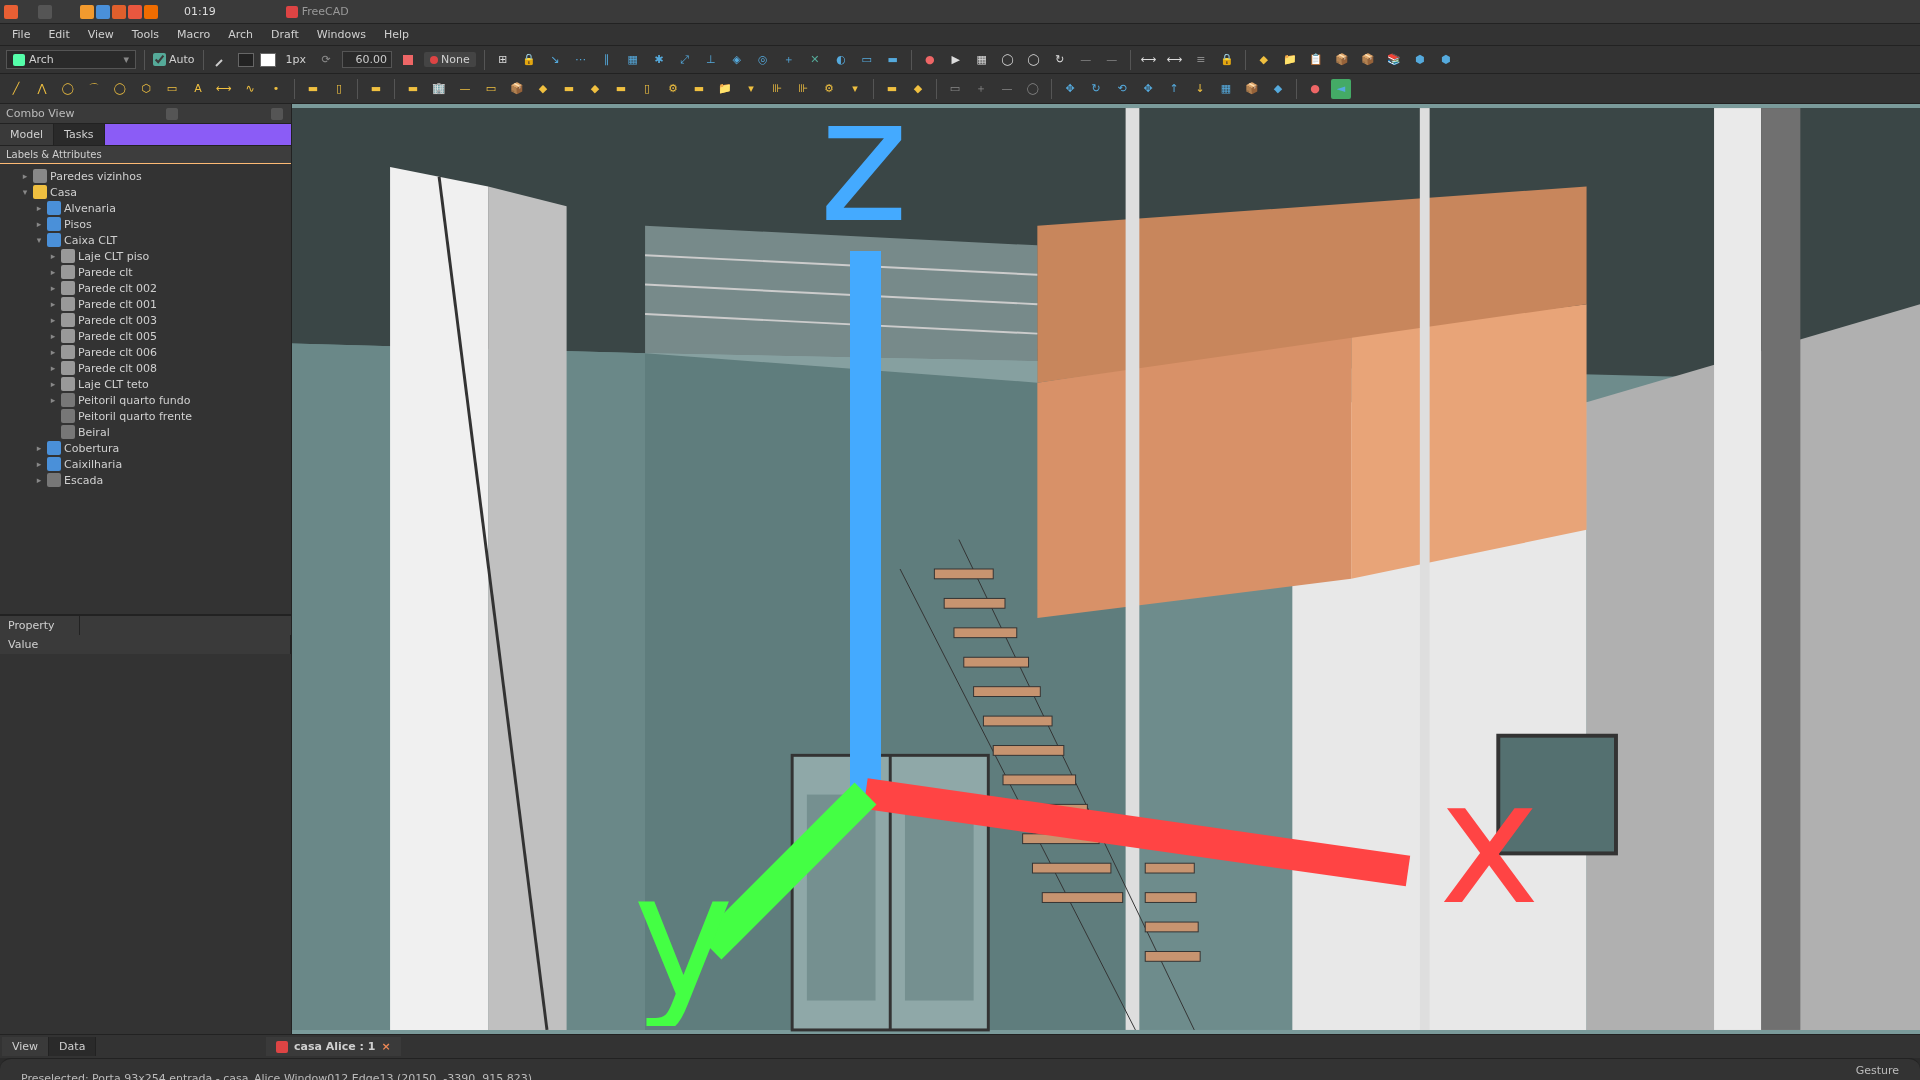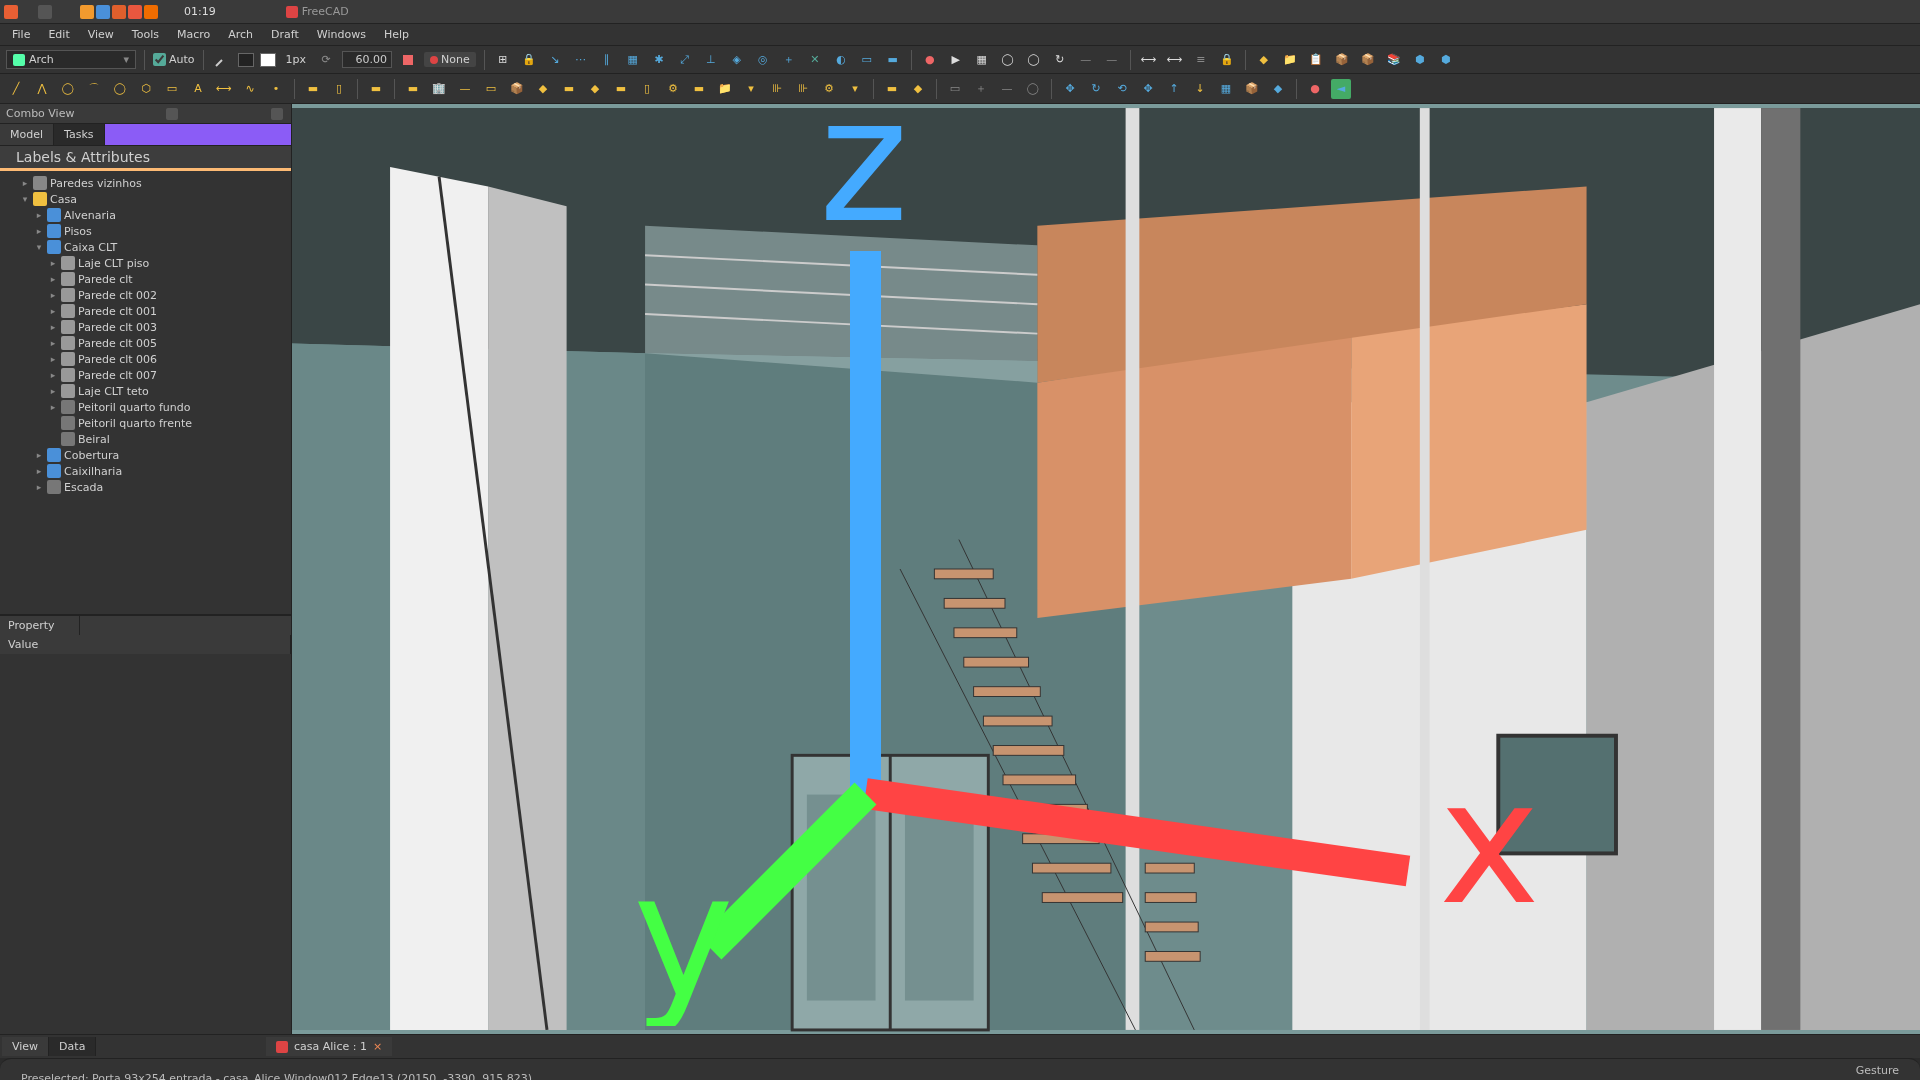--- a/index.html
+++ b/index.html
@@ -34,21 +34,21 @@
 .pill{background:#444;padding:1px 6px;border-radius:2px;display:flex;align-items:center;gap:3px;}
 .dot-r{width:8px;height:8px;background:#d44;border-radius:50%;}
 
 .main{display:flex;height:calc(100% - 24px - 22px - 28px - 30px - 24px - 22px);}
 .sidebar{width:292px;background:#333;border-right:1px solid #222;display:flex;flex-direction:column;}
 .panel-hdr{background:#3a3a3a;padding:3px 6px;font-size:11px;color:#bbb;display:flex;align-items:center;border-bottom:1px solid #222;}
 .panel-hdr .pbtn{margin-left:auto;background:#555;width:12px;height:12px;margin-right:2px;border-radius:2px;}
 .tabs{display:flex;background:#8b5cf6;border-bottom:1px solid #222;}
 .tab{padding:4px 10px;background:#2a2a2a;border-right:1px solid #222;cursor:pointer;}
 .tab.active{background:#3a3a3a;}
-.subh{background:#3d3d3d;padding:3px 16px;font-size:14px;border-bottom:3px solid #fdba74;}
+.subh{background:#3d3d3d;padding:3px 6px;font-size:10px;border-bottom:1px solid #fdba74;}
 .tree{flex:1;overflow:auto;padding:4px 0;min-height:300px;}
 .tree-item{display:flex;align-items:center;padding:1px 4px;gap:3px;cursor:default;white-space:nowrap;}
 .exp{width:10px;text-align:center;color:#888;font-size:9px;cursor:pointer;}
 .ic{width:14px;height:14px;flex:0 0 14px;border-radius:2px;}
 .ic-folder{background:#4a90d9;}
 .ic-yellow{background:#f0c040;}
 .ic-group{background:#888;}
 .ic-obj{background:#999;}
 .ic-gray{background:#777;} .pad1{padding-left:20px;} .pad2{padding-left:34px;}
 .pad3{padding-left:48px;}
@@ -58,21 +58,21 @@
 .props-body{height:380px;background:#333;}
 
 .viewport{flex:1;background:#7a9a9a;position:relative;overflow:hidden;}
 .viewport svg{width:100%;height:100%;}
 .axis-widget{position:absolute;bottom:8px;right:8px;width:60px;height:60px;}
 
 .doc-tabs{height:24px;background:#333;display:flex;align-items:center;border-top:1px solid #222;padding-left:2px;}
 .vd-tabs{display:flex;width:260px;}
 .vdtab{padding:3px 10px;background:#2a2a2a;border-right:1px solid #222;}
 .vdtab.active{background:#3a3a3a;}
-.doctab{margin-left:4px;padding:3px 10px;background:#3a3a3a;display:flex;align-items:center;gap:6px;}
+.doctab{margin-left:4px;padding:3px 10px;background:#3a3a3a;display:flex;align-items:center;gap:6px;font-weight:bold;}
 .doctab .dic{width:12px;height:12px;background:#d44;border-radius:2px;}
 .doctab .xc{color:#e85;cursor:pointer;}
 
 .statusbar{height:40px;background:#333;border-top:1px solid #222;display:flex;align-items:center;padding:0 21px;color:#bbb;border-radius:11px;}
 .status-r{margin-left:auto;display:flex;align-items:center;gap:4px;flex-direction:column;}
 
 
 .y{color:#f0c040;} .g{color:#5a9;} .b{color:#5ad;} .r{color:#e66;} .w{color:#ddd;} .gr{color:#888;}
 </style>
 </head>
@@ -307,21 +307,21 @@
           <span>Parede clt 005</span>
         </div>
         <div class="tree-item pad3">
           <span class="exp">▸</span>
           <span class="ic ic-obj"></span>
           <span>Parede clt 006</span>
         </div>
         <div class="tree-item pad3">
           <span class="exp">▸</span>
           <span class="ic ic-obj"></span>
-          <span>Parede clt 007</span>
+          <span>Parede clt 008</span>
         </div>
         <div class="tree-item pad3">
           <span class="exp">▸</span>
           <span class="ic ic-obj"></span>
           <span>Laje CLT teto</span>
         </div>
         <div class="tree-item pad3">
           <span class="exp">▸</span>
           <span class="ic ic-gray"></span>
           <span>Peitoril quarto fundo</span>

